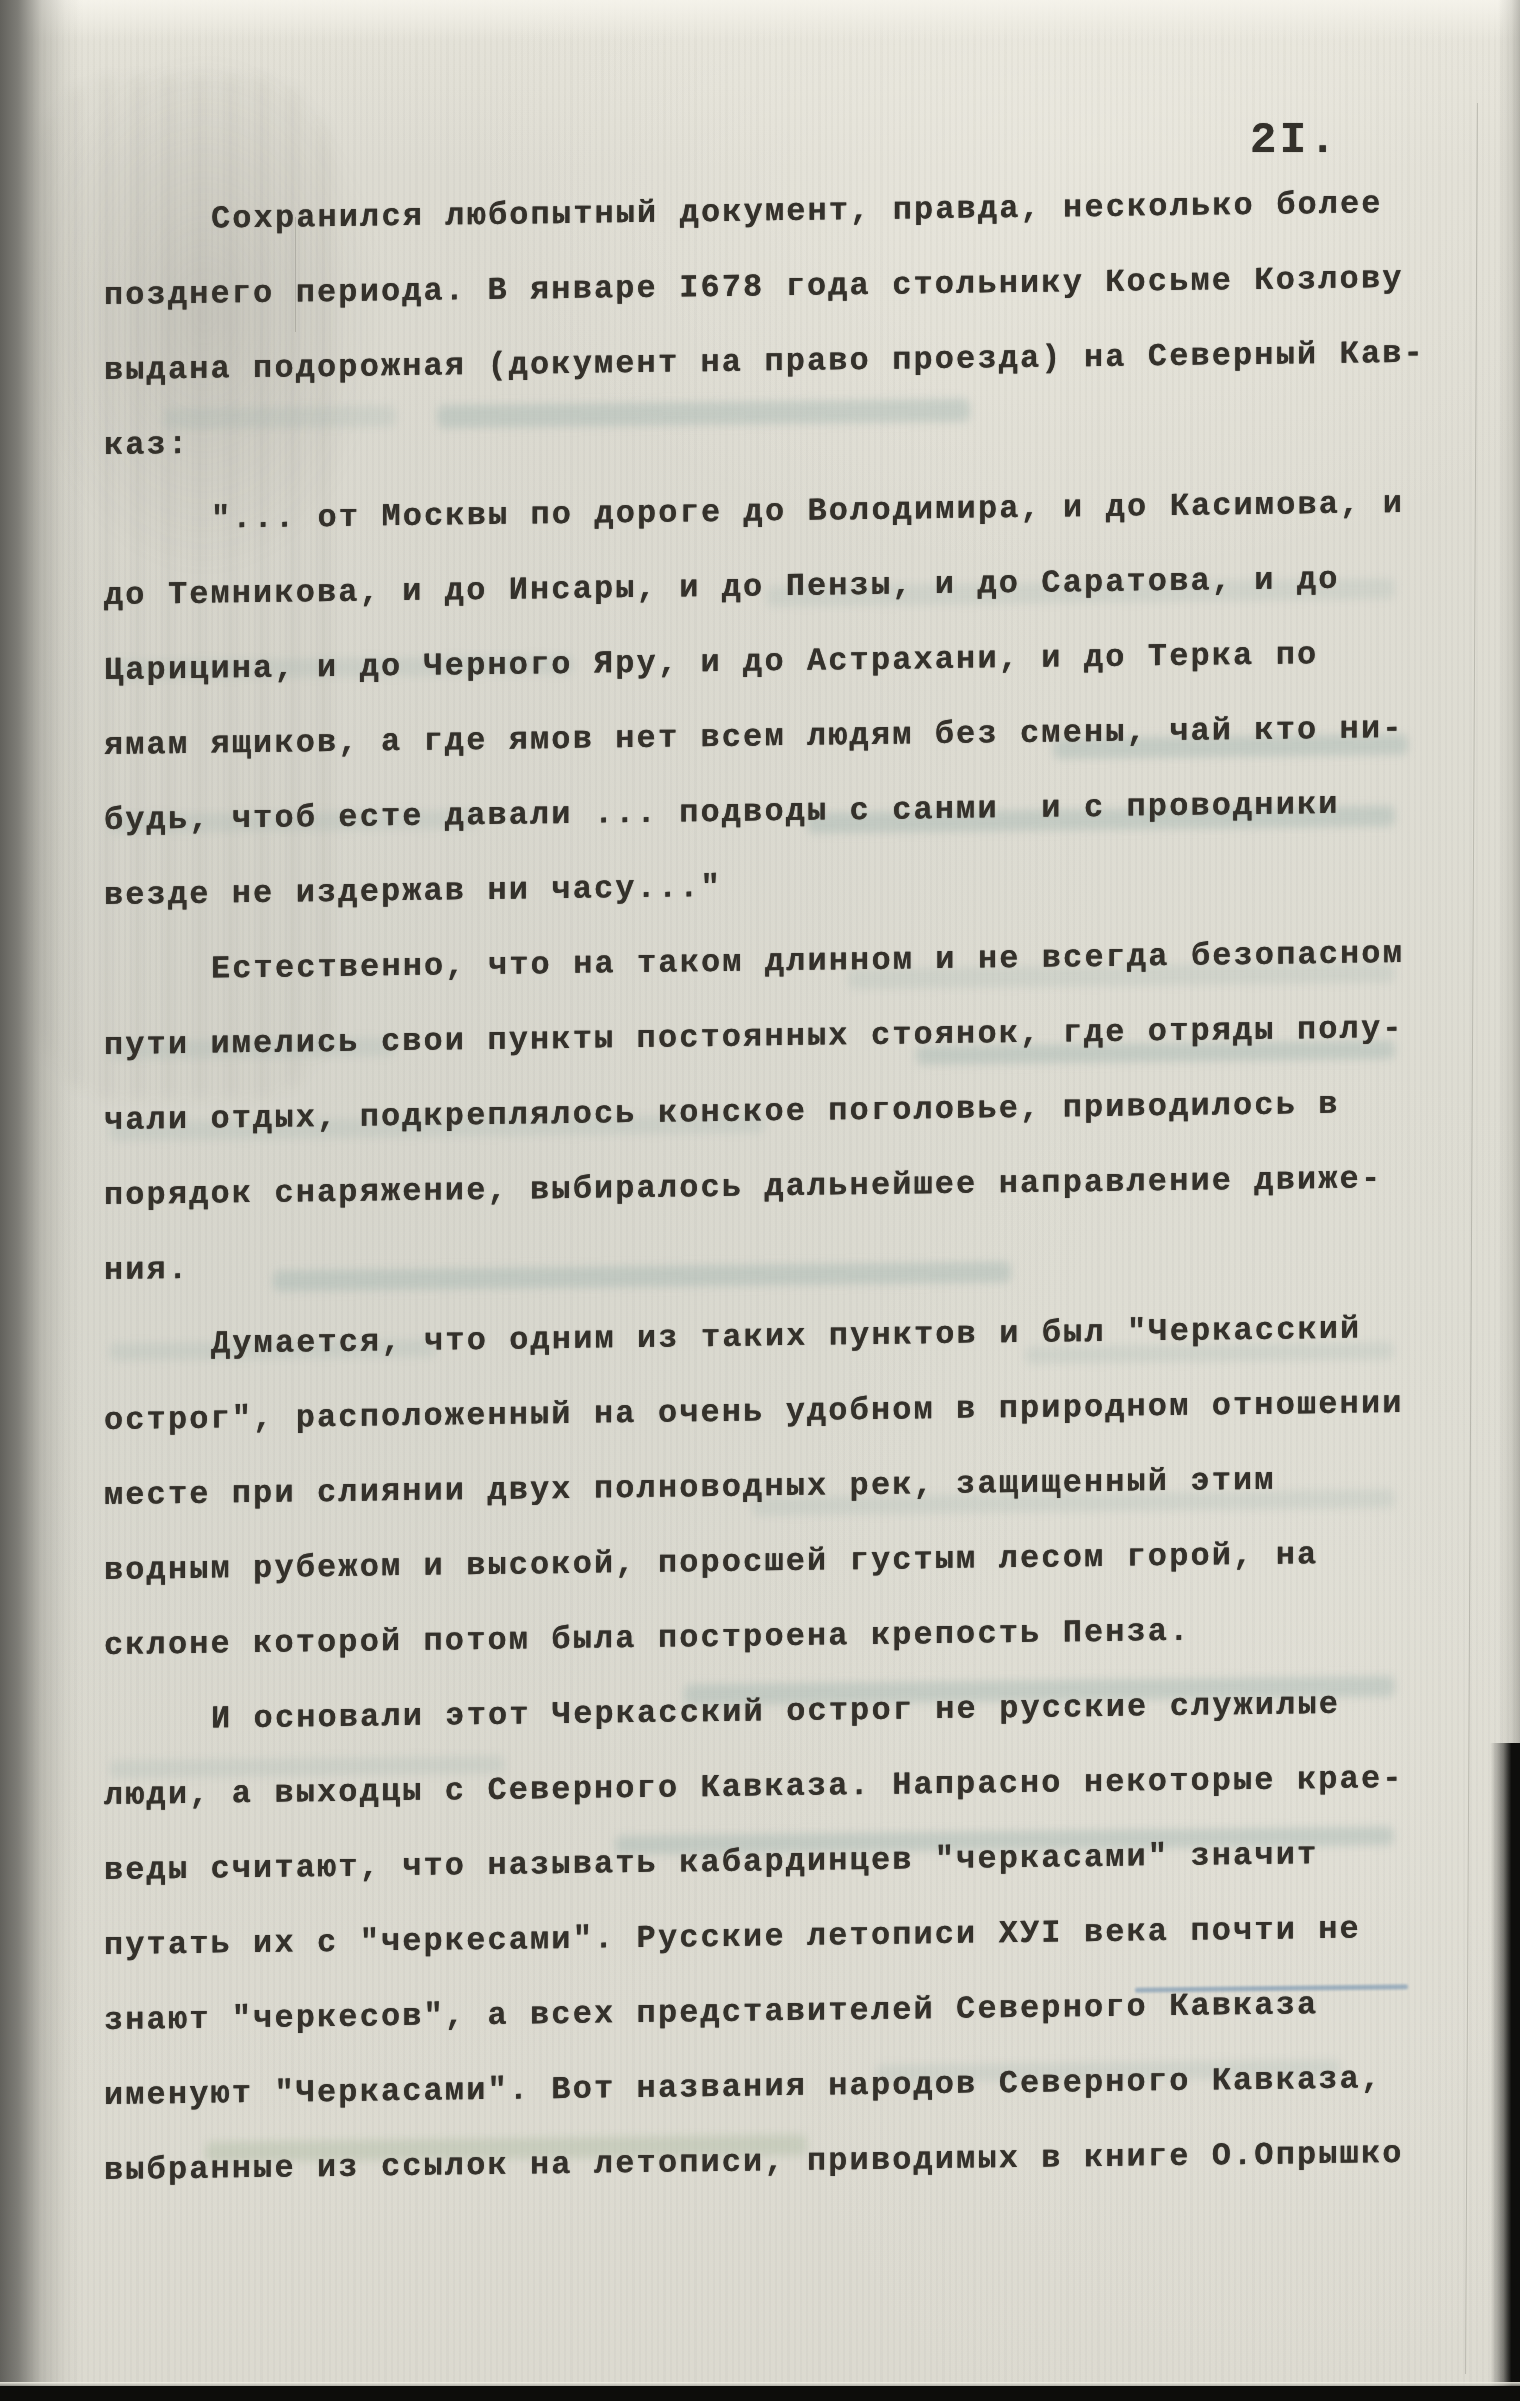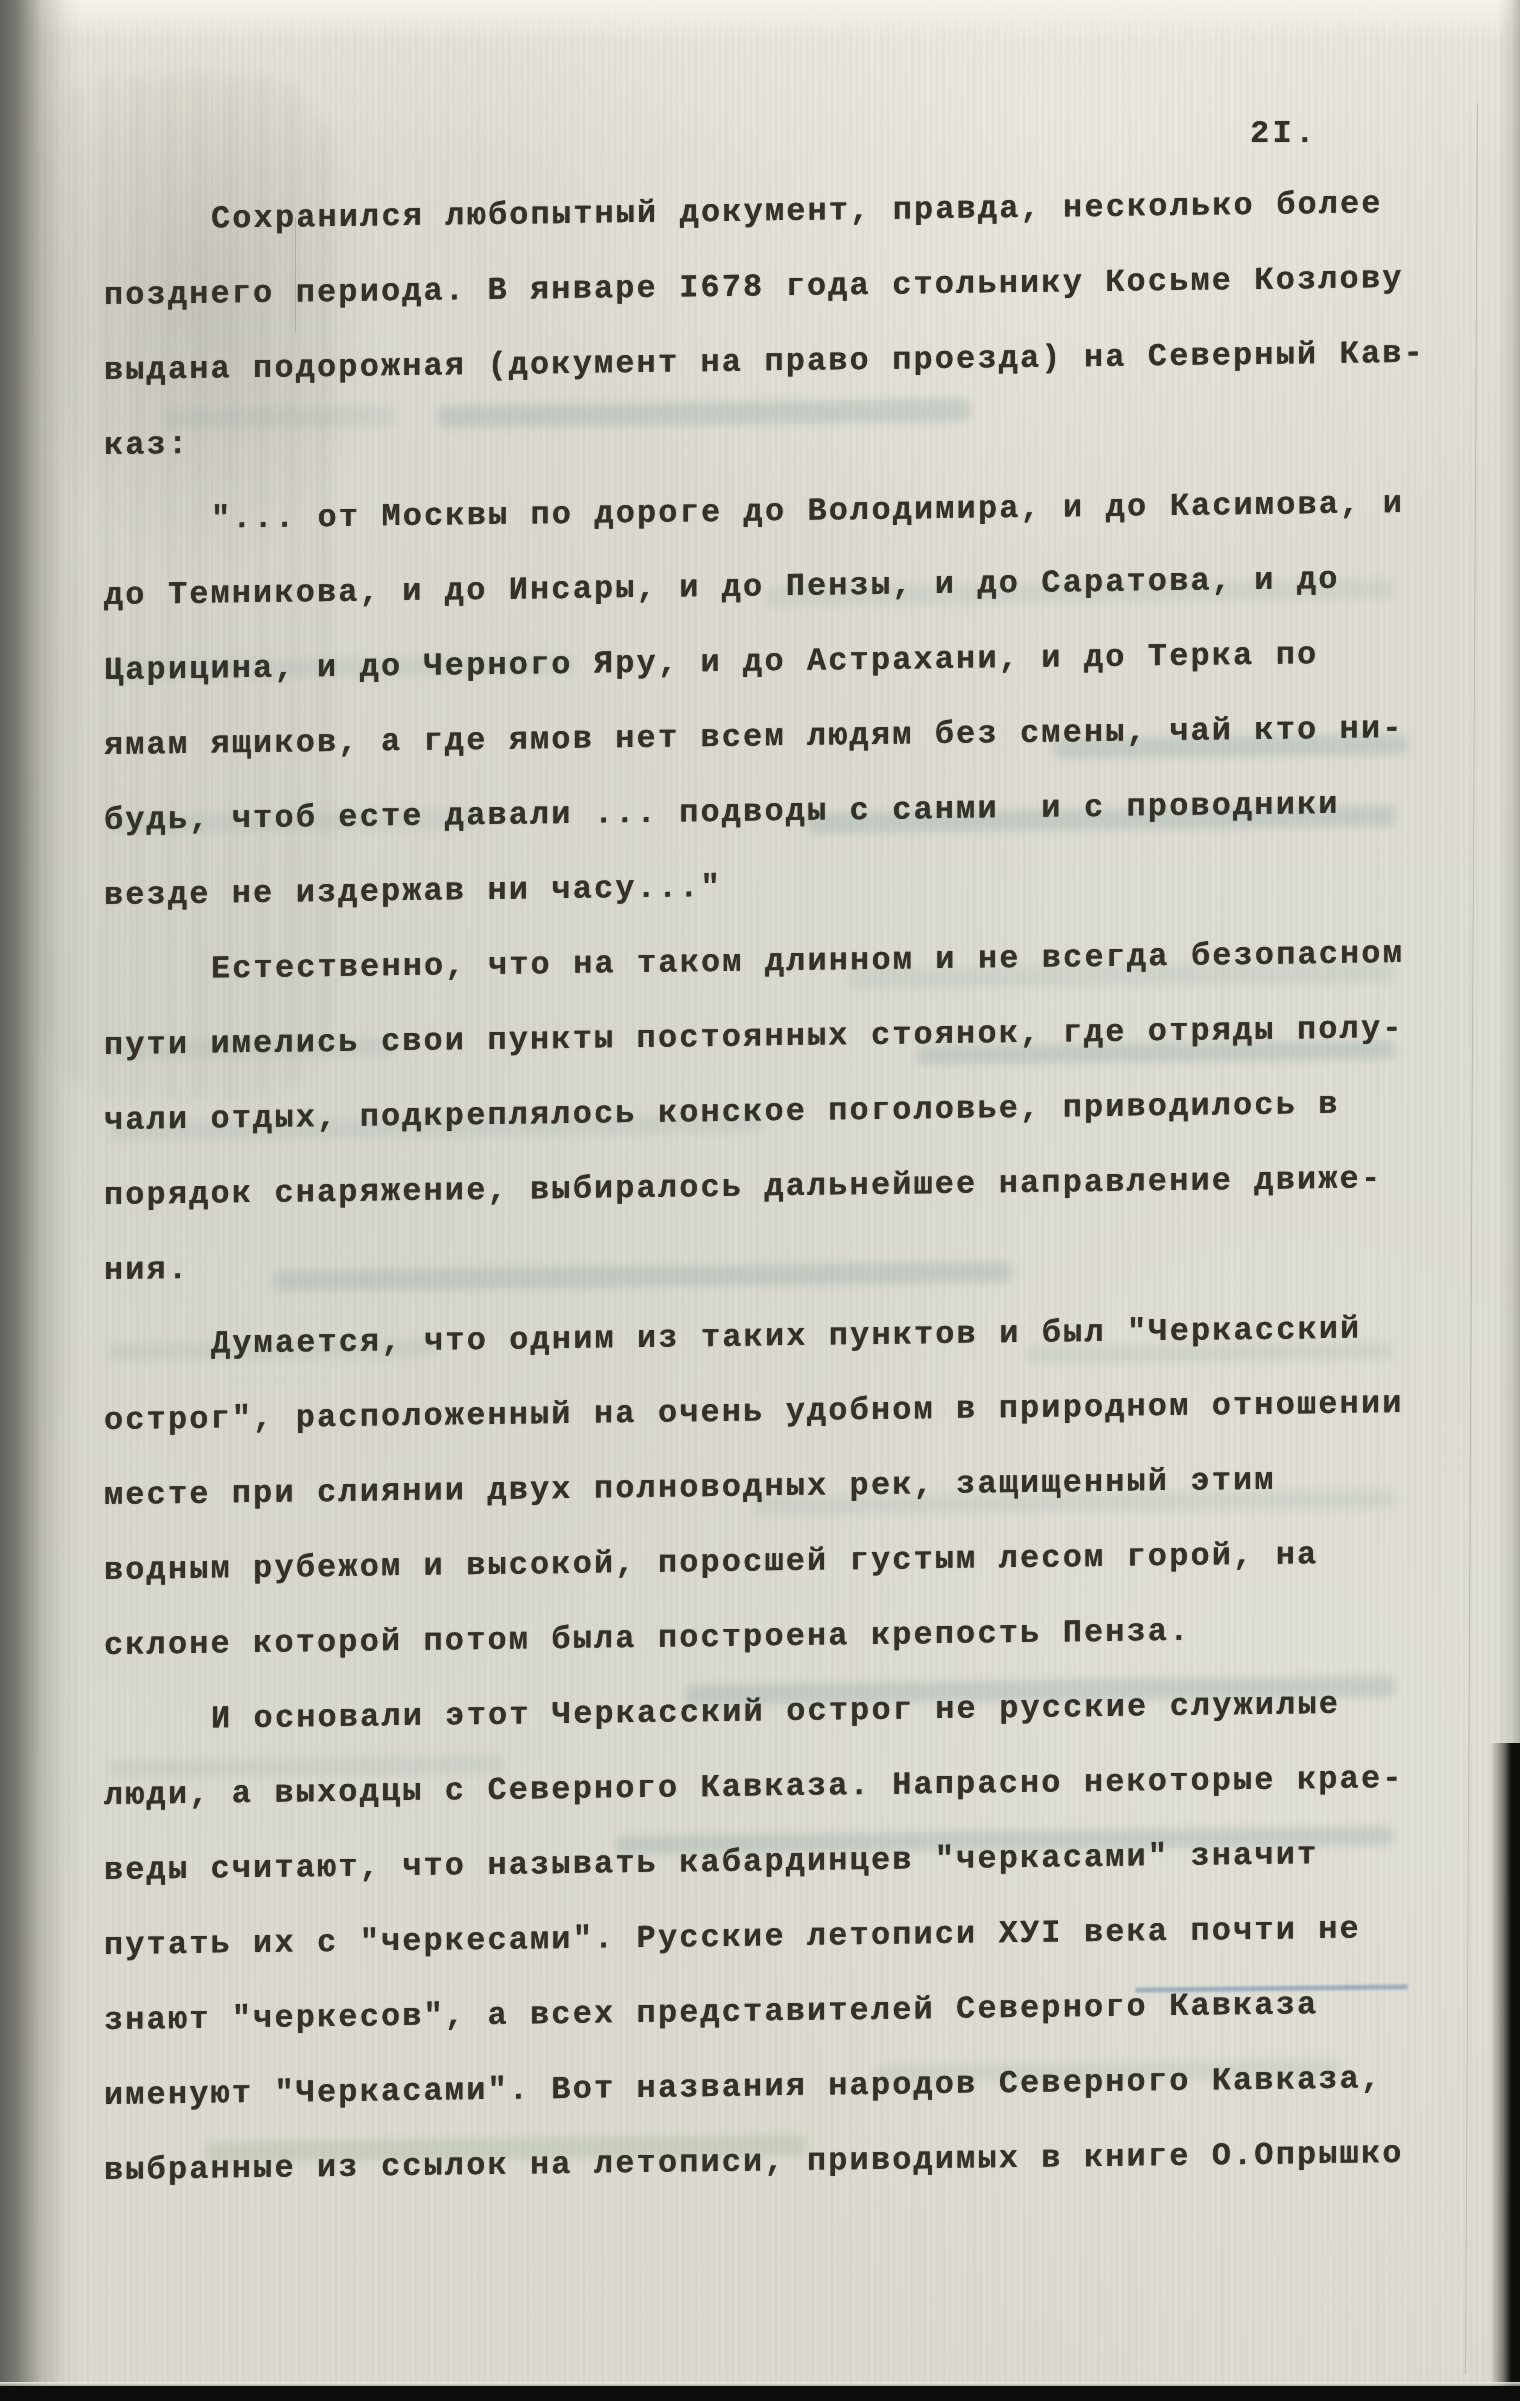--- a/index.html
+++ b/index.html
@@ -71,21 +71,21 @@
     filter:blur(6.2px);border-radius:82px;opacity:.8;
   }
   .smudge-corner{
     position:absolute;left:27px;top:55px;width:355px;height:520px;
     background:radial-gradient(closest-side, rgba(110,110,104,.18), transparent);
     filter:blur(6.8px);
   }
   
   #pagenum{
     position:absolute;left:1250px;top:115px;
-    font-size:32px;font-weight:700;letter-spacing:3.4px;color:var(--ink);
+    font-size:44px;font-weight:700;letter-spacing:3.4px;color:var(--ink);
     text-shadow:0 0 0.8px rgba(45,42,38,.85);
   }
   #text-block{
     position:absolute;left:104px;top:183px;width:1340px;
     transform:skewY(-0.75deg);transform-origin:0 0;
     color:var(--ink);
     font-size:32px;font-weight:700;letter-spacing:2.1px;
     line-height:75px;white-space:pre;
     text-shadow:0 0 0.9px rgba(45,42,38,.8);
   }

